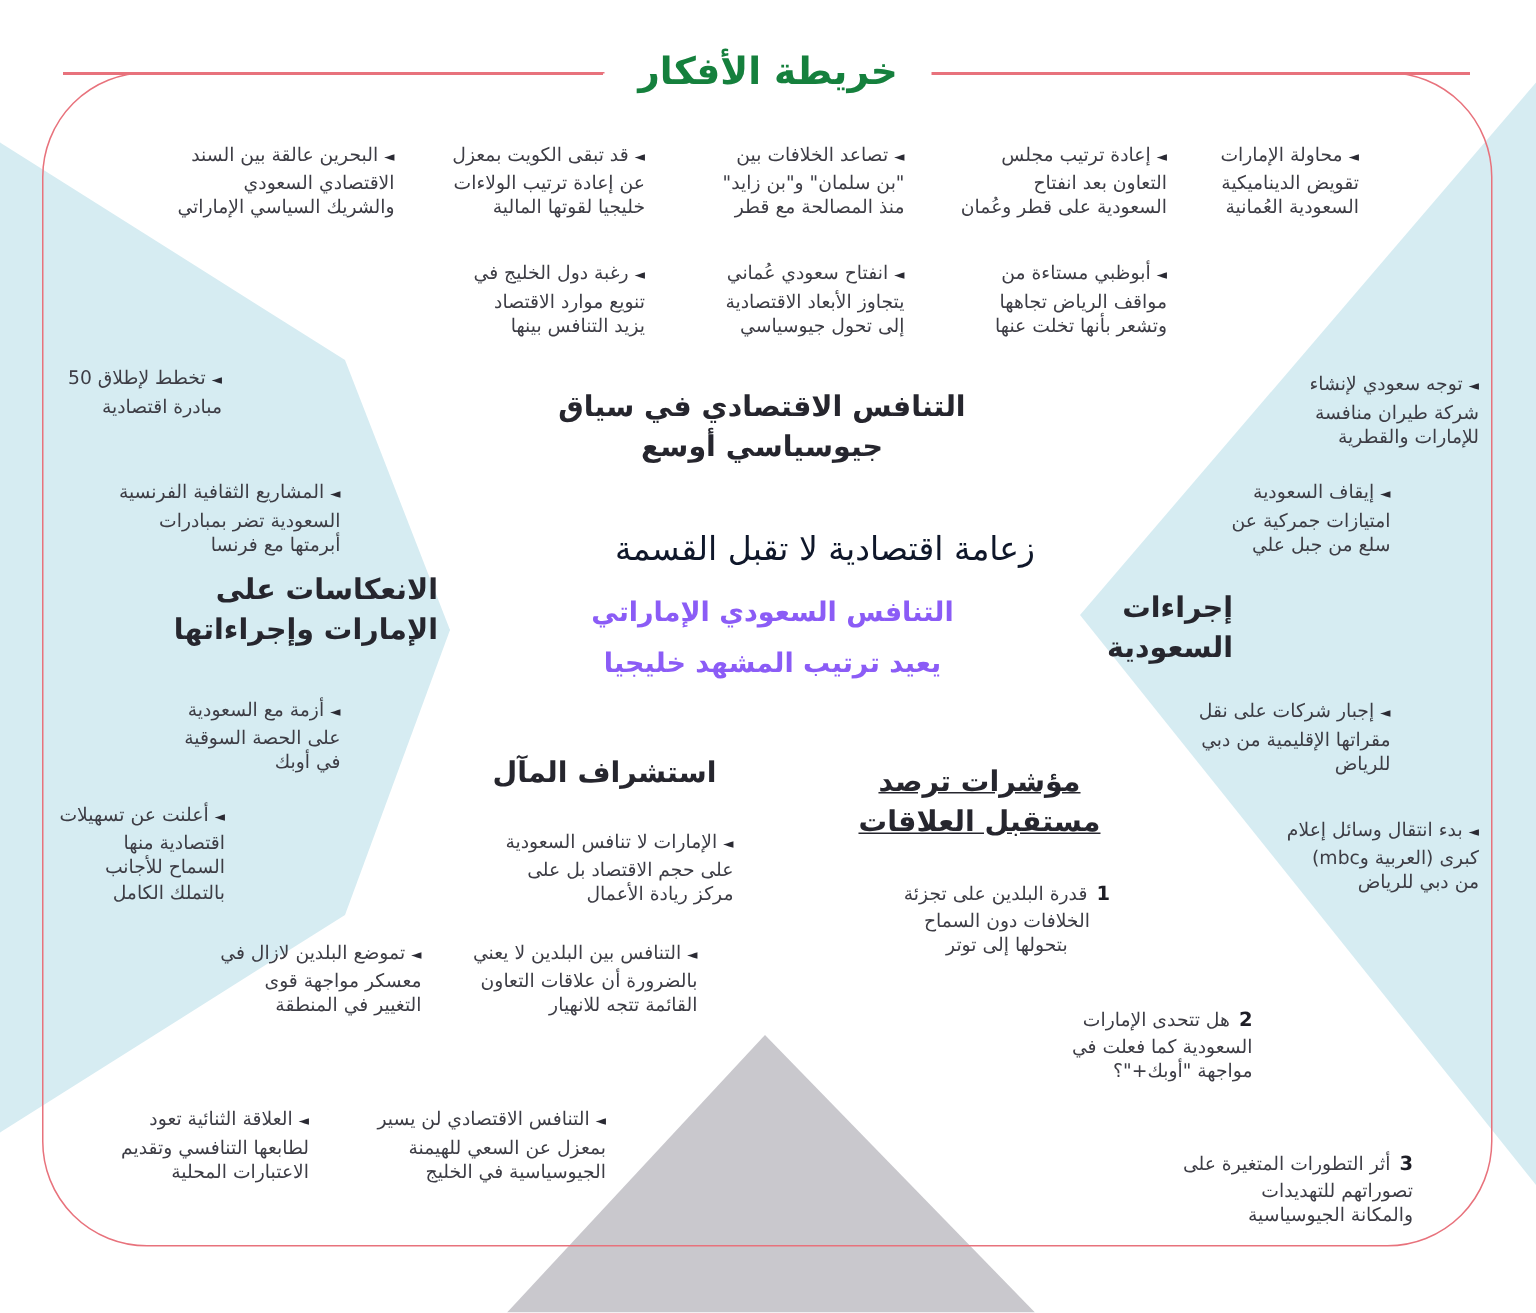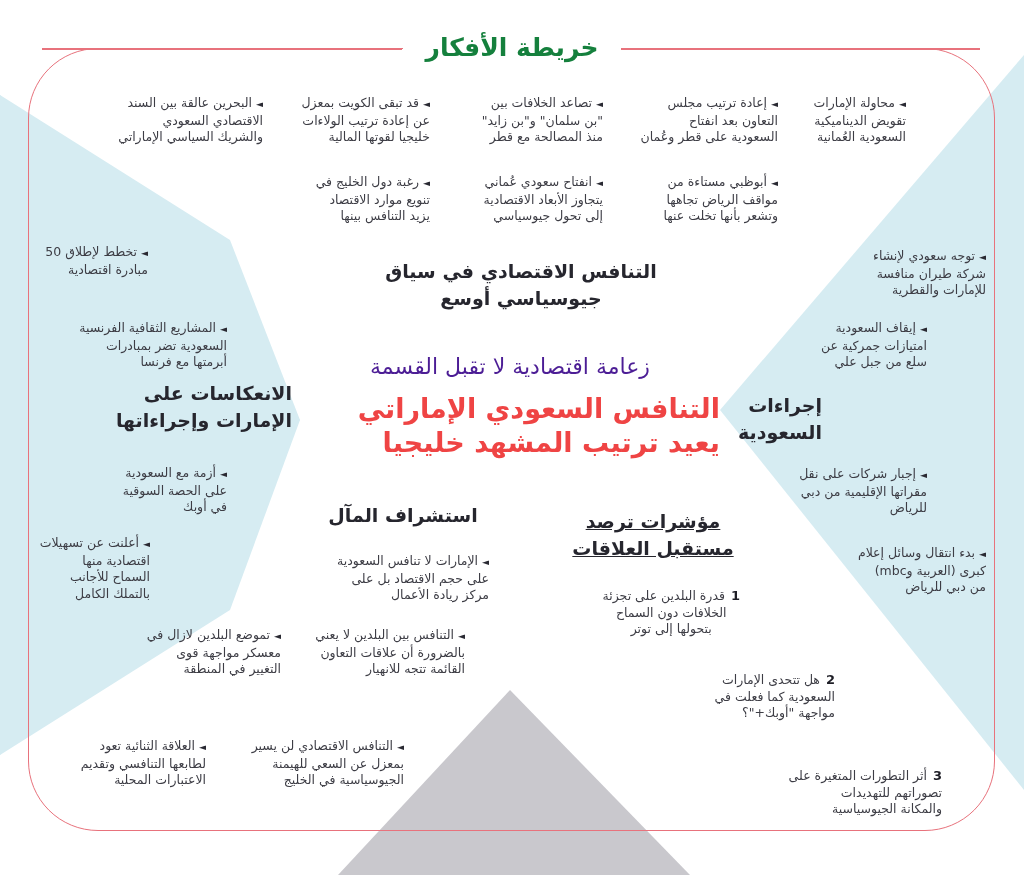--- a/index.html
+++ b/index.html
@@ -31,26 +31,26 @@
     font-size:9px; color:#2a2a33; margin-left:4px; display:inline-block; transform:scaleX(-1);
   }
   .item .num { font-weight:bold; color:#1e1e26; margin-left:6px; font-size:13px; }
   .item .line { display:block; white-space:nowrap; }
   .heading {
     position:absolute; z-index:4; font-weight:bold; color:#26262e; text-align:center;
     font-size:19px; line-height:27px; direction:rtl;
   }
   .heading.right { text-align:right; }
   .center-sub {
-    position:absolute; z-index:4; left:330px; top:352px; width:360px; text-align:center;
-    font-size:22px; color:#4c1d95; line-height:30px;
+    position:absolute; z-index:4; left:330px; top:352px; width:360px; 
+    font-size:22px; color:#0f172a; line-height:30px;
   }
   .center-main {
-    position:absolute; z-index:4; left:310px; top:392px; width:410px; text-align:right;
-    font-size:27px; font-weight:bold; color:#ef4444; line-height:34px;
+    position:absolute; z-index:4; left:310px; top:392px; width:410px; text-align:center;
+    font-size:18px; font-weight:bold; color:#8b5cf6; line-height:34px;
   }
 </style>
 </head>
 <body>
 
 <svg class="bg" viewBox="0 0 1024 875" xmlns="http://www.w3.org/2000/svg">
 
   <polygon points="0,95 300,420 0,755" fill="#d6ecf2"></polygon>
   <polygon points="0,95 230,240 300,420 230,610 0,755" fill="#d6ecf2"></polygon>
 
@@ -65,21 +65,21 @@
 <div class="title-wrap">
   <span class="title">خريطة الأفكار</span>
 </div>
 
 <div class="center-sub">زعامة اقتصادية لا تقبل القسمة</div>
 <div class="center-main">
   <div>التنافس السعودي الإماراتي</div>
   <div>يعيد ترتيب المشهد خليجيا</div>
 </div>
 
-<div class="heading" style="left:361px;top:258px;width:320px;">
+<div class="heading" style="left:348px;top:258px;width:320px;">
   <div>التنافس الاقتصادي في سياق</div>
   <div>جيوسياسي أوسع</div>
 </div>
 
 <div class="item" style="right:118px;top:95px;">
   <span class="line"><span class="bullet">►</span><span>محاولة الإمارات</span></span>
   <span class="line">تقويض الديناميكية</span>
   <span class="line">السعودية العُمانية</span>
 </div>
 <div class="item" style="right:246px;top:95px;">

